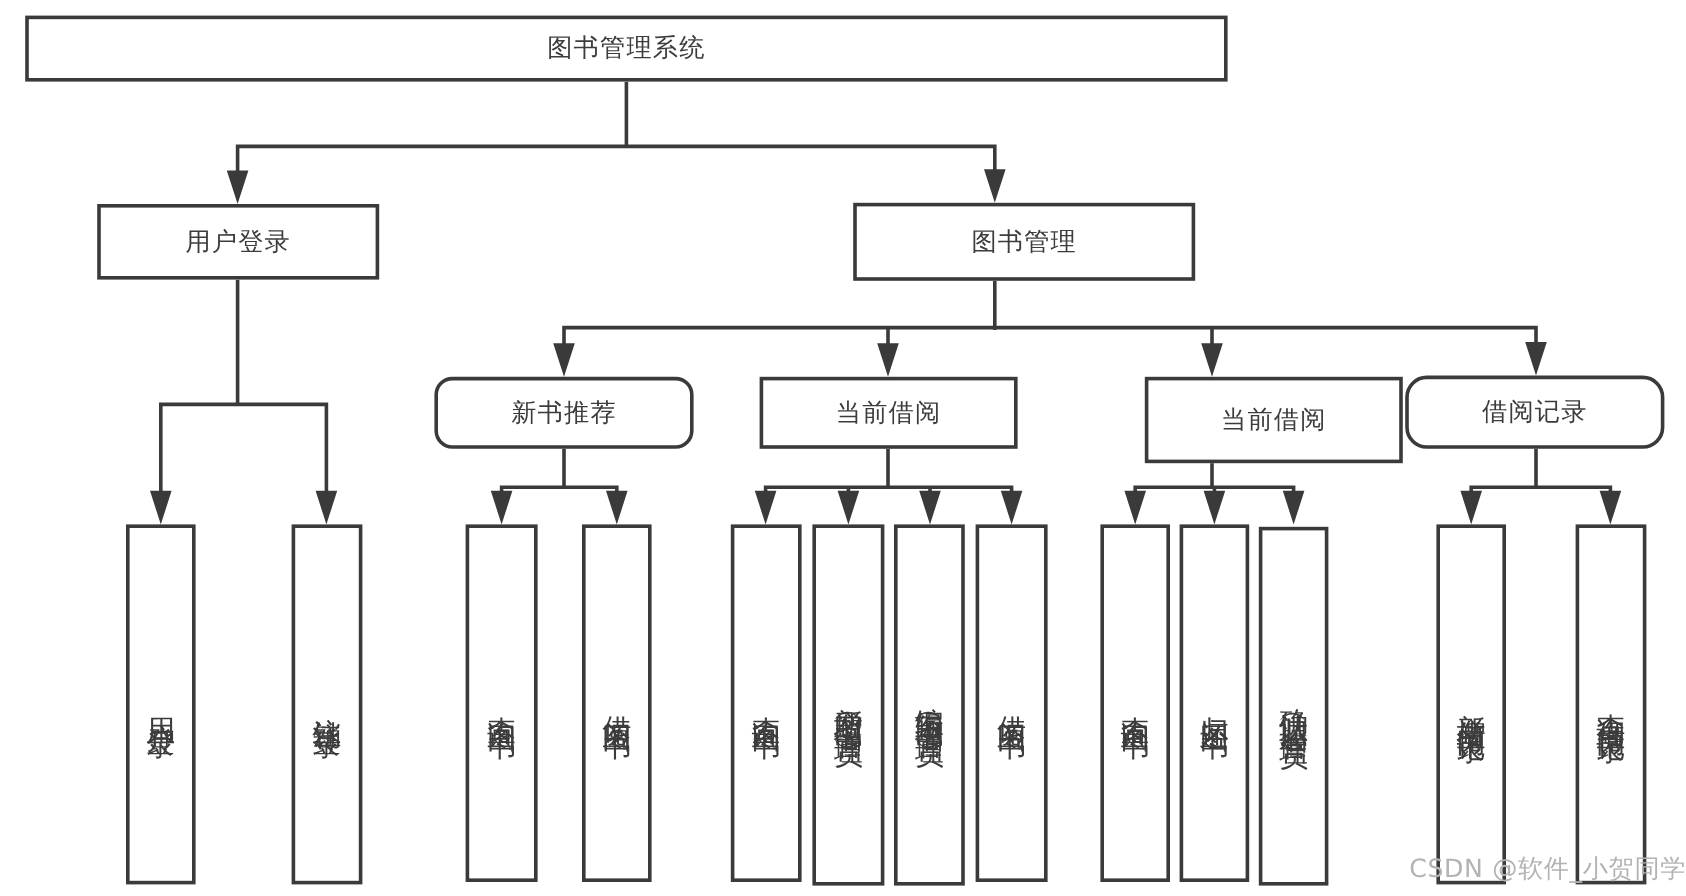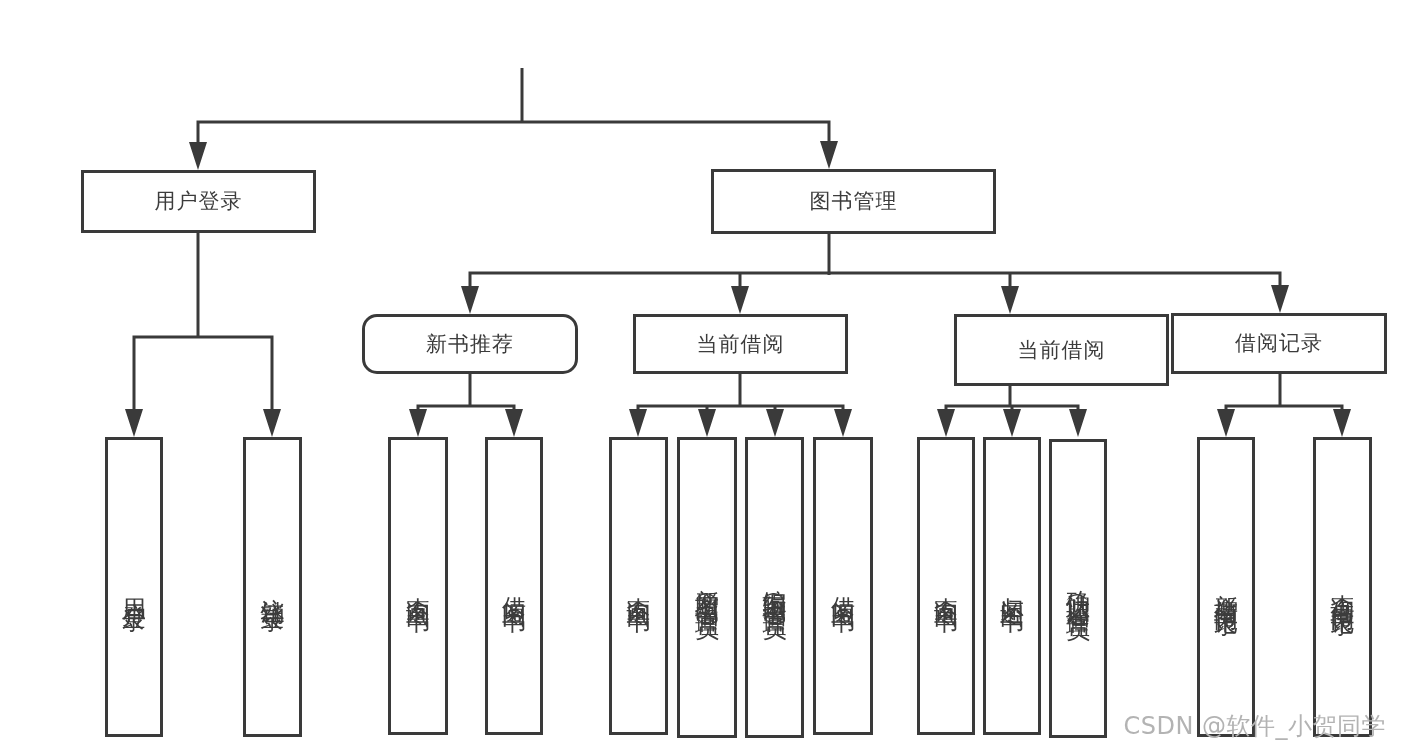--- a/index.html
+++ b/index.html
@@ -53,23 +53,23 @@
   .vnode {
     writing-mode: vertical-rl;
     text-orientation: mixed;
     font-size: 24px;
     letter-spacing: 4px;
     white-space: nowrap;
   }
   .watermark {
     position: absolute;
     top: 710px;
-    right: 19px;
+    right: 0;
     z-index: 3;
-    font-size: 24px;
+    font-size: 21px;
     letter-spacing: 0.5px;
     color: var(--watermark-color, #b3b3b3);
     white-space: nowrap;
   }
 </style>
 </head>
 <body>
 
 <div class="stage">
 
@@ -91,28 +91,29 @@
 
     <path class="arrowheads" d="M198 170 l-9 -28 h18 z M829 169 l-9 -28 h18 z"></path>
     <path class="arrowheads" d="M470 314 l-9 -28 h18 z M740 314 l-9 -28 h18 z M1010 314 l-9 -28 h18 z M1280 313 l-9 -28 h18 z"></path>
     <path class="arrowheads" d="M134 437 l-9 -28 h18 z M272 437 l-9 -28 h18 z
              M418 437 l-9 -28 h18 z M514 437 l-9 -28 h18 z
              M638 437 l-9 -28 h18 z M707 437 l-9 -28 h18 z M775 437 l-9 -28 h18 z M843 437 l-9 -28 h18 z
              M946 437 l-9 -28 h18 z M1012 437 l-9 -28 h18 z M1078 437 l-9 -28 h18 z
              M1226 437 l-9 -28 h18 z M1342 437 l-9 -28 h18 z"></path>
   </svg>
 
+  <div class="node hnode" style="left:21px; top:13px; width:1002px; height:55px;">图书管理系统</div>
 
   <div class="node hnode" style="left:81px; top:170px; width:235px; height:63px;">用户登录</div>
   <div class="node hnode" style="left:711px; top:169px; width:285px; height:65px;">图书管理</div>
 
   <div class="node hnode" style="left:362px; top:314px; width:216px; height:60px;border-radius:15px;">新书推荐</div>
   <div class="node hnode" style="left:633px; top:314px; width:215px; height:60px;">当前借阅</div>
   <div class="node hnode" style="left:954px; top:314px; width:215px; height:72px;">当前借阅</div>
-  <div class="node hnode" style="left:1171px; top:313px; width:216px; height:61px;">借阅记录</div>
+  <div class="node hnode" style="left:1171px; top:313px; width:216px; height:61px;border-radius:18px;">借阅记录</div>
 
   <div class="node vnode" style="left:105px; top:437px; width:58px; height:300px;">用户登录</div>
   <div class="node vnode" style="left:243px; top:437px; width:59px; height:300px;">注销登录</div>
 
   <div class="node vnode" style="left:388px; top:437px; width:60px; height:298px;">查询图书</div>
   <div class="node vnode" style="left:485px; top:437px; width:58px; height:298px;">借阅图书</div>
 
   <div class="node vnode" style="left:609px; top:437px; width:59px; height:298px;">查询图书</div>
   <div class="node vnode" style="left:677px; top:437px; width:60px; height:301px;">新增图书（管理员）</div>
   <div class="node vnode" style="left:745px; top:437px; width:59px; height:301px;">编辑图书（管理员）</div>

